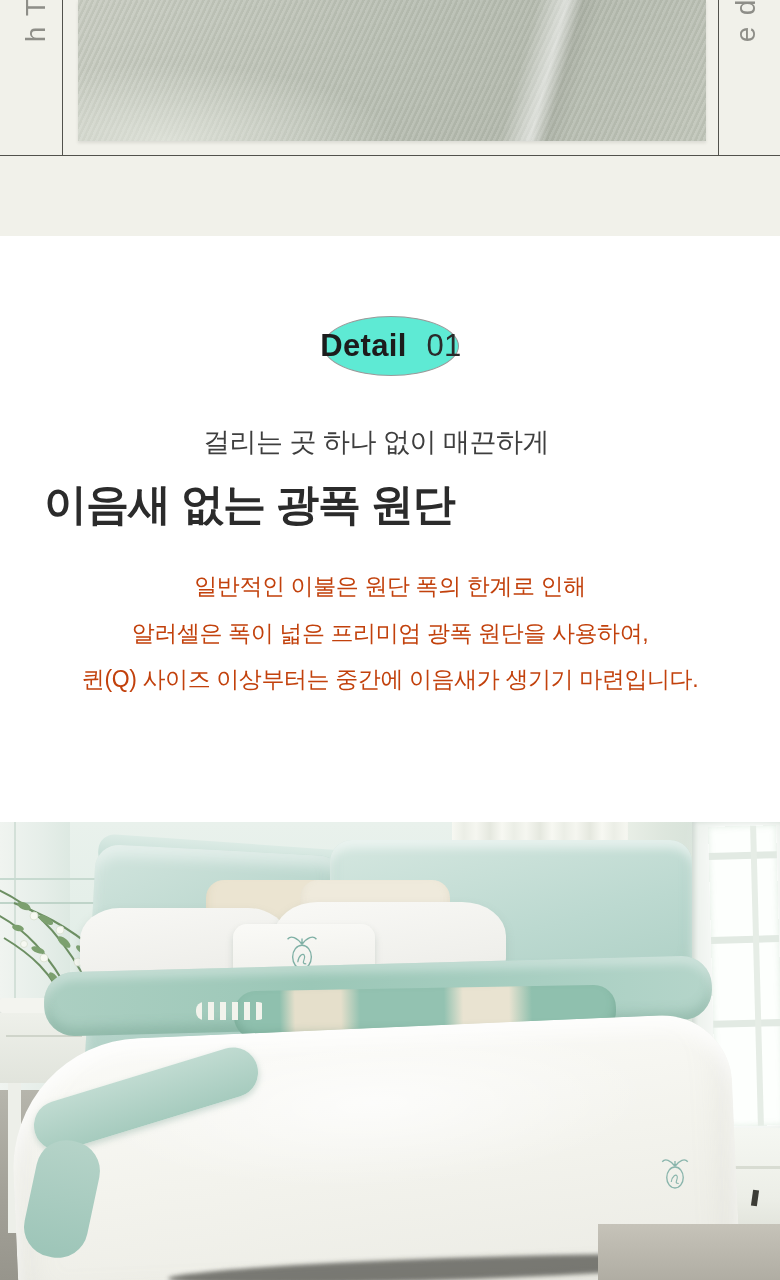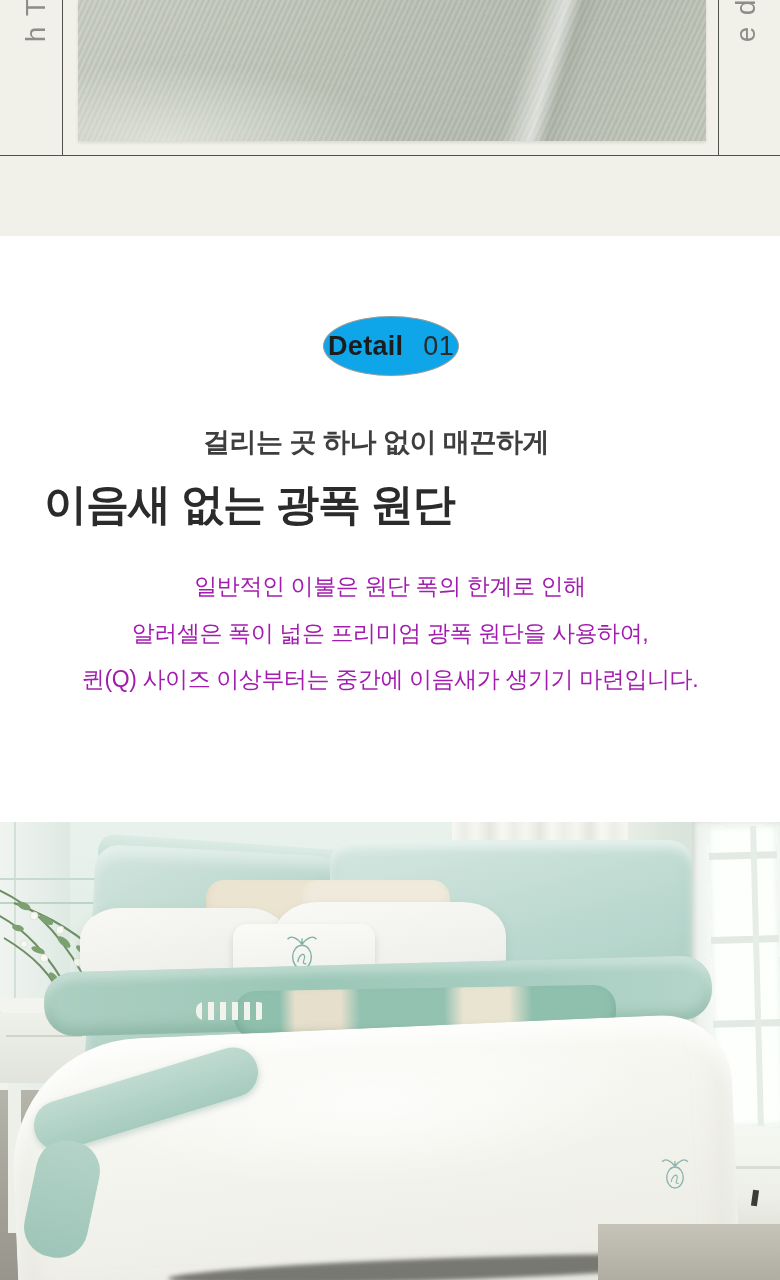--- a/index.html
+++ b/index.html
@@ -18,30 +18,30 @@
   .fabric{position:absolute;left:78px;top:0;width:628px;height:141px;
     background:
       linear-gradient(105deg, rgba(0,0,0,0) 69%, rgba(255,255,255,.55) 73.5%, rgba(90,95,85,.10) 76%, rgba(0,0,0,0) 79%),
       radial-gradient(ellipse 60% 90% at 14% 100%, rgba(236,239,231,.65), rgba(236,239,231,0) 60%),
       repeating-linear-gradient(115deg, rgba(255,255,255,.10) 0px, rgba(255,255,255,.10) 2px, rgba(118,124,112,.08) 3px, rgba(118,124,112,.08) 5px),
       linear-gradient(125deg,#c7cbc0 0%,#b8beb2 45%,#b2b8ac 70%,#c0c5b9 100%);
     box-shadow:0 2px 3px rgba(60,60,50,.12);}
 
   
   .badge{position:absolute;left:323px;top:316px;width:134px;height:58px;border:1px solid #9a9a9a;
-         border-radius:50%;background:#0ea5e9;display:flex;align-items:center;justify-content:center;
-         color:#1c1c1c;font-size:27px;letter-spacing:.3px;}
+         border-radius:50%;background:#5eead4;display:flex;align-items:center;justify-content:center;
+         color:#1c1c1c;font-size:31px;letter-spacing:.3px;}
   .badge .b{font-weight:700;} .badge .n{font-weight:300;margin-left:20px;color:#2a2a2a;}
 
   .subtitle{position:absolute;left:0;top:424px;width:752px;text-align:center;
-            font-size:27px;font-weight:700;color:#3e3e3e;letter-spacing:-.5px;}
+            font-size:27px;font-weight:400;color:#3e3e3e;letter-spacing:-.5px;}
   .title{position:absolute;left:0;top:476px;width:780px;
          font-size:43px;font-weight:700;color:#2b2b2b;letter-spacing:-1px;padding-left:44px;}
   .body-copy{position:absolute;left:0;top:563px;width:780px;text-align:center;
-             font-size:23px;line-height:46.5px;color:#a21caf;letter-spacing:-.4px;}
+             font-size:23px;line-height:46.5px;color:#c2410c;letter-spacing:-.4px;}
 
   
   .photo{position:absolute;left:0;top:822px;width:780px;height:458px;overflow:hidden;
          background:linear-gradient(180deg,#e9f1ec 0%,#dcebe3 55%,#d5e6de 100%);}
   .photo *{position:absolute;}
 
   .wainscot{left:0;top:0;width:70px;height:300px;
             background:linear-gradient(90deg,#f0f4f0 0%,#e6eee9 60%,#dde9e2 100%);}
   .wainscot-groove{left:14px;top:0;width:2px;height:300px;background:#d3e0d8;}
   .molding-1{left:0;top:56px;width:160px;height:2px;background:#c7dad0;}

